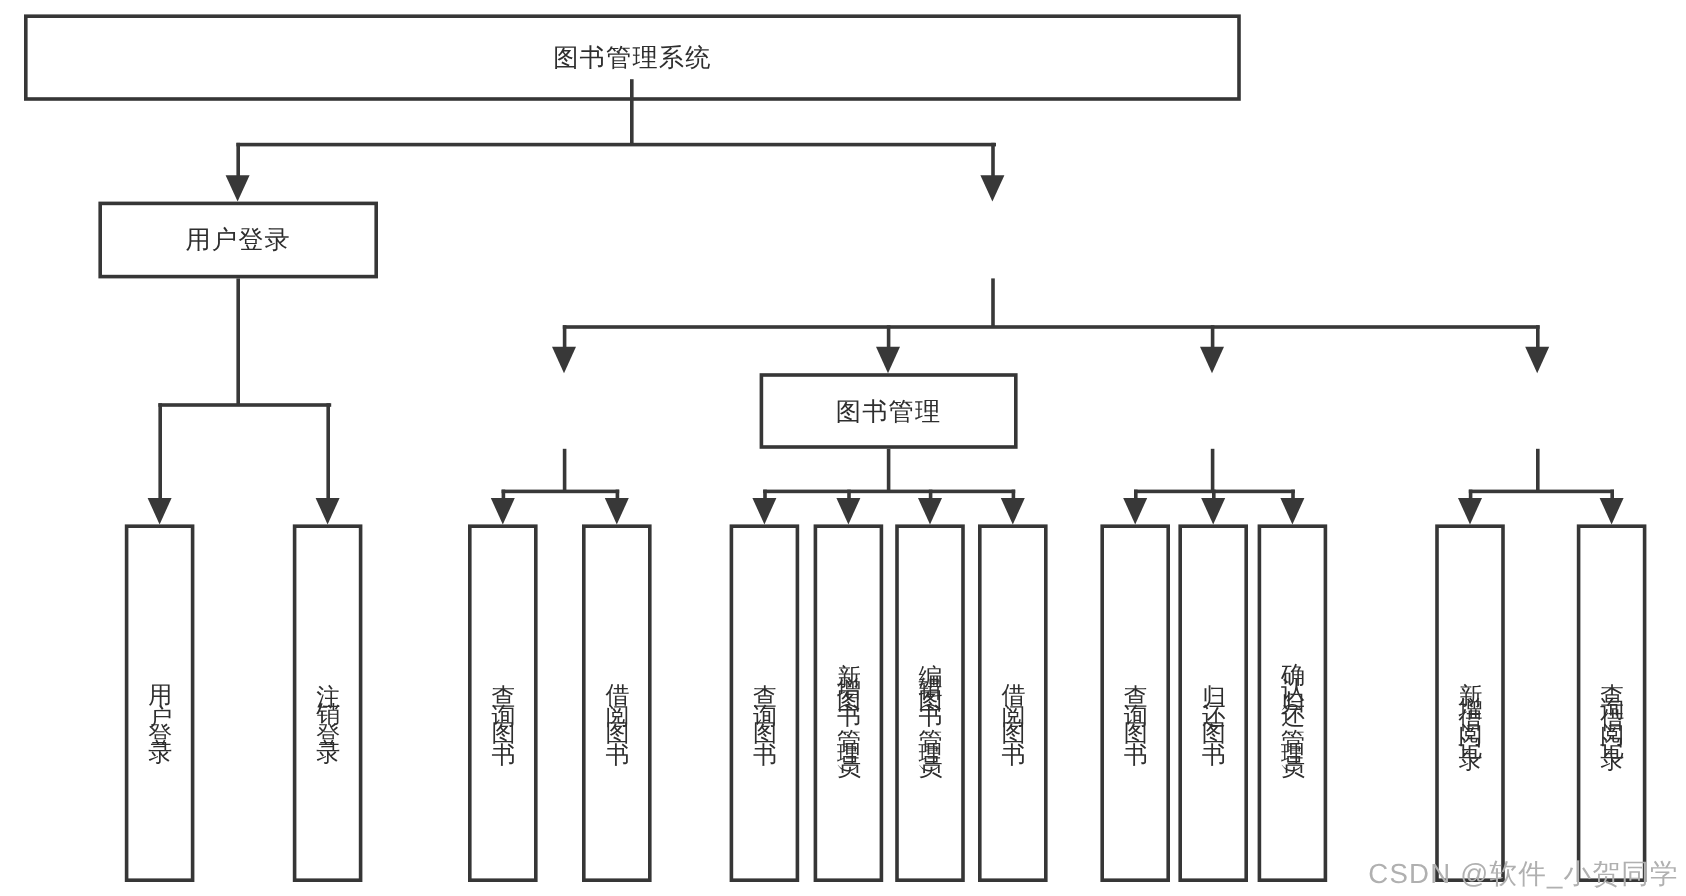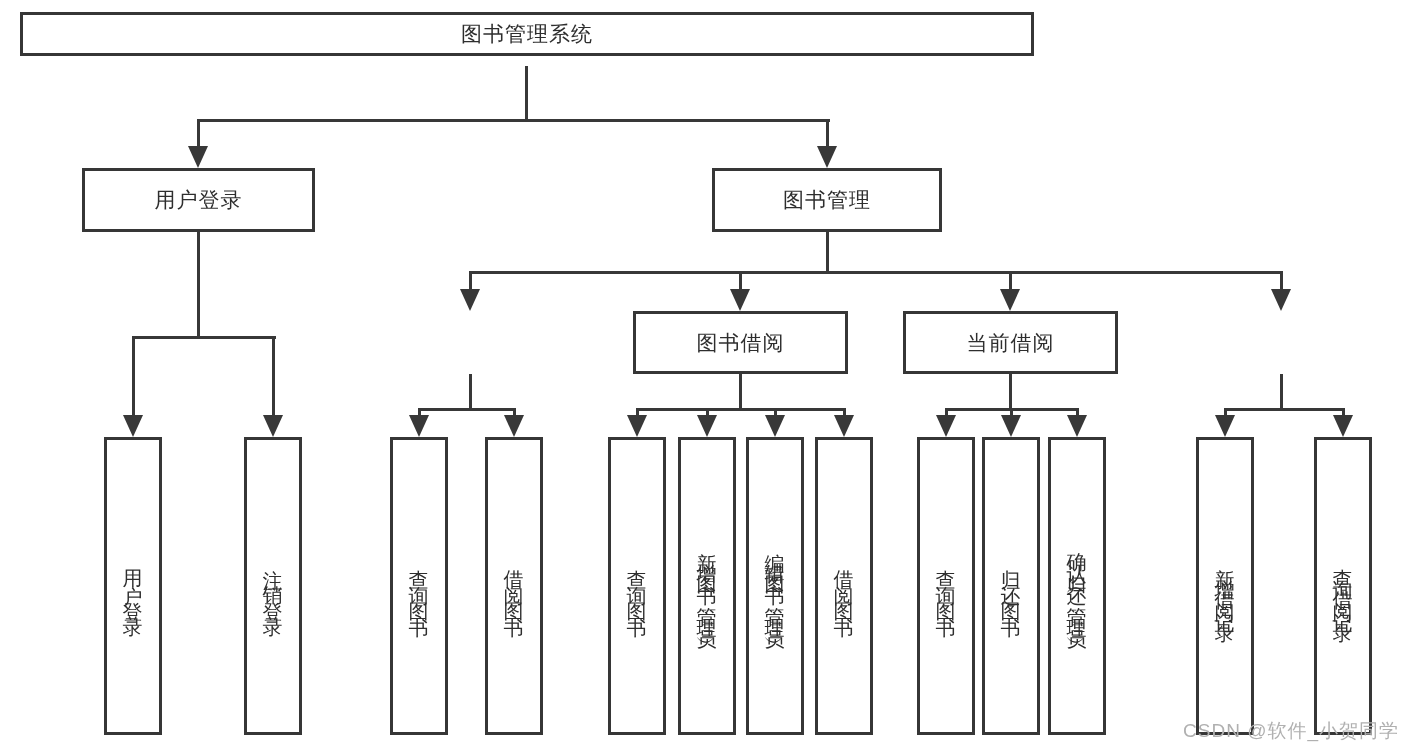--- a/index.html
+++ b/index.html
@@ -25,44 +25,38 @@
   .vline{position:absolute;width:3px;background:#383838;}
   .hline{position:absolute;height:3px;background:#383838;}
   .arrow{
     position:absolute;width:0;height:0;
     border-left:10px solid transparent;border-right:10px solid transparent;
     border-top:22px solid #383838;
   }
 
   .watermark{
     position:absolute;right:6px;bottom:3px;z-index:10;
-    font-size:19px;color:#b0b0b0;letter-spacing:1px;white-space:nowrap;
+    font-size:23px;color:#b0b0b0;letter-spacing:1px;white-space:nowrap;
   }
 </style>
 </head>
 <body>
 
 <div class="canvas">
 
-  <div class="node" style="left:20px;top:12px;width:1014px;height:44px;">
+  <div class="node" style="left:20px;top:12px;width:1014px;height:72px;">
     <span class="hlabel">图书管理系统</span>
   </div>
 
   <div class="node" style="left:82px;top:168px;width:233px;height:64px;">
     <span class="hlabel">用户登录</span>
   </div>
-  <div class="node" style="left:712px;top:168px;width:230px;height:64px;">
-    <span class="hlabel">图书管理</span>
-  </div>
 
   <div class="node" style="left:633px;top:311px;width:215px;height:63px;">
-    <span class="hlabel">图书借阅</span>
-  </div>
-  <div class="node" style="left:903px;top:311px;width:215px;height:63px;">
-    <span class="hlabel">当前借阅</span>
+    <span class="hlabel">图书管理</span>
   </div>
 
   <div class="node" style="left:104px;top:437px;width:58px;height:298px;">
     <span class="vtext">用户登录</span>
   </div>
   <div class="node" style="left:244px;top:437px;width:58px;height:298px;">
     <span class="vtext">注销登录</span>
   </div>
 
   <div class="node" style="left:390px;top:437px;width:58px;height:298px;">

